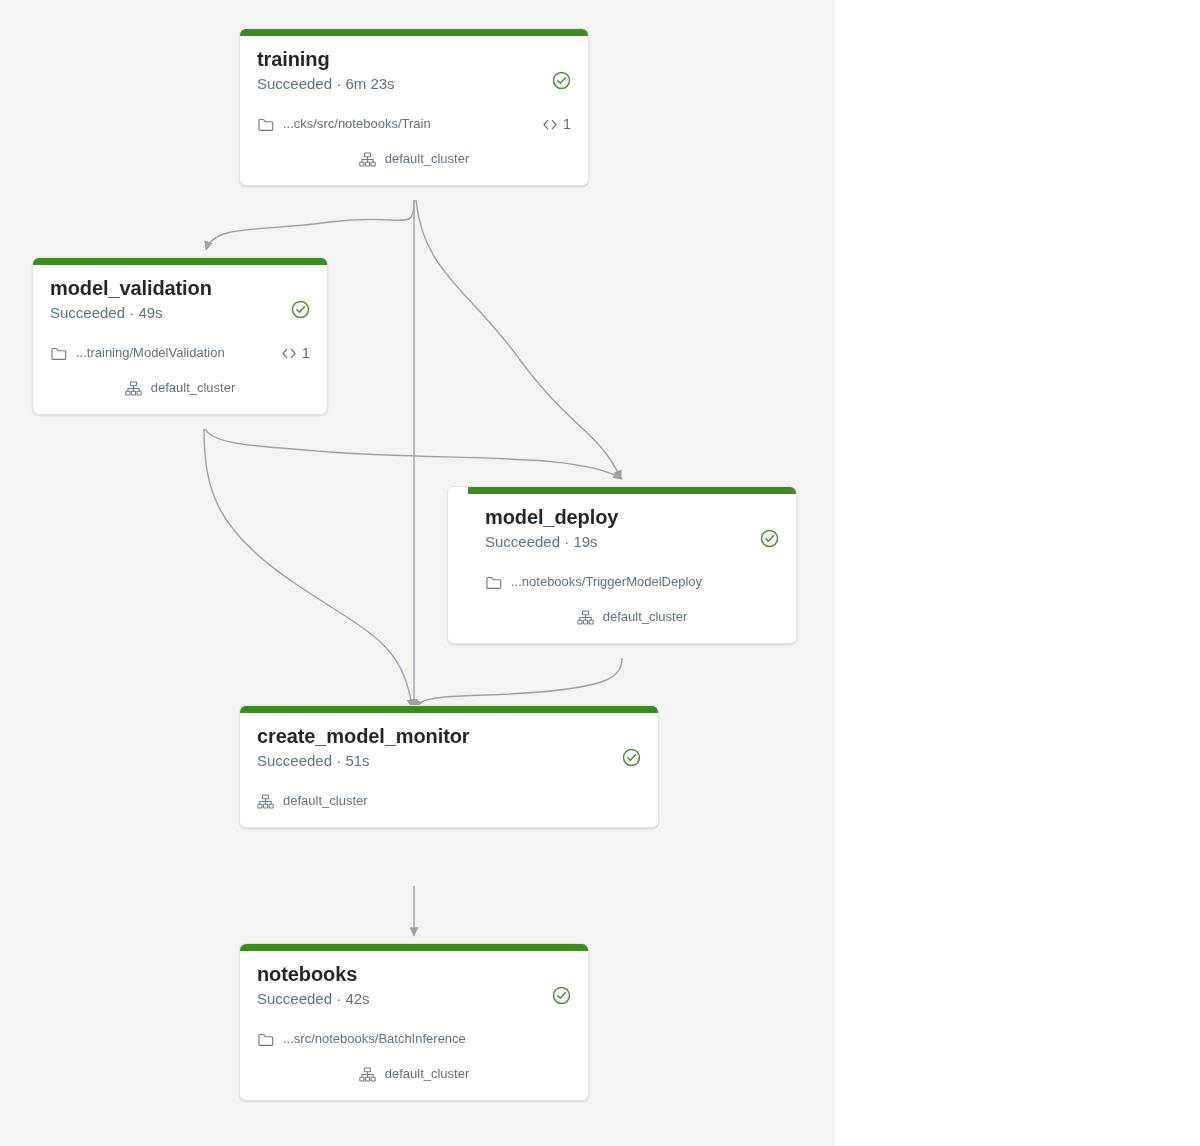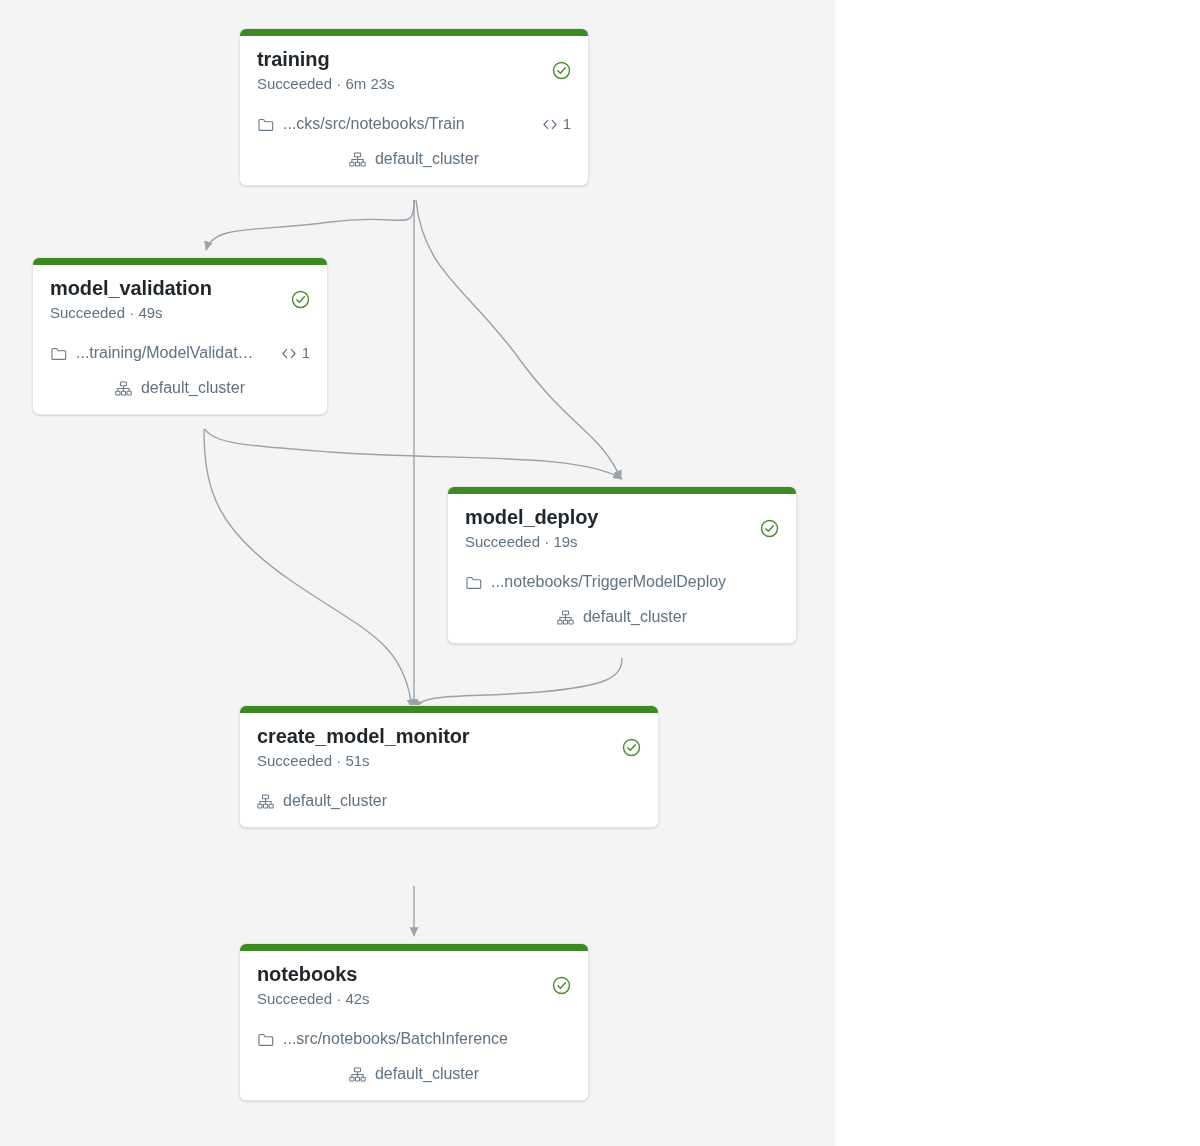--- a/index.html
+++ b/index.html
@@ -32,21 +32,21 @@
   }
   .card-accent {
     height: 7px;
     width: 100%;
     background: #3d8a21;
   }
   .card-body { padding: 11px 17px 14px 17px; }
 
   .card-head {
     display: flex;
-    align-items: center;
+    align-items: flex-end;
     justify-content: space-between;
     gap: 10px;
   }
   .card-head-text { min-width: 0; }
   .card-title {
     font-size: 20px;
     font-weight: bold;
     color: #1f272d;
     letter-spacing: -0.1px;
     line-height: 25px;
@@ -64,42 +64,42 @@
   .card-meta { margin-top: 18px; }
   .meta-row {
     display: flex;
     align-items: center;
     gap: 9px;
     min-height: 24px;
   }
   .meta-row + .meta-row { margin-top: 11px; justify-content: center; }
   .meta-icon { flex: 0 0 auto; width: 17px; height: 17px; display:flex; align-items:center; justify-content:center; }
   .meta-label {
-    font-size: 16px;
+    font-size: 13px;
     color: #5f7281;
     line-height: 20px;
     white-space: nowrap;
     overflow: hidden;
     text-overflow: ellipsis;
   }
   .meta-spacer { flex: 1 1 auto; min-width: 8px; }
   .code-badge {
     flex: 0 0 auto;
     display: flex;
     align-items: center;
     gap: 5px;
     font-size: 15px;
     color: #5f7281;
     white-space: nowrap;
   }
   .code-badge .cb-count { line-height: 18px; }
 
   .node-training { left: 239px; top: 28px; width: 350px; }
   .node-model_validation { left: 32px; top: 257px; width: 296px; }
-  .node-model_deploy { left: 447px; top: 486px; width: 350px; }
+  .node-model_deploy { left: 447px; top: 486px; width: 350px; padding-left: 20px; }
   .node-create_model_monitor { left: 239px; top: 705px; width: 420px; }
   .node-inference { left: 239px; top: 943px; width: 350px; }
 </style>
 </head>
 <body>
 
 <div id="root">
 
   <div id="canvas">
 

